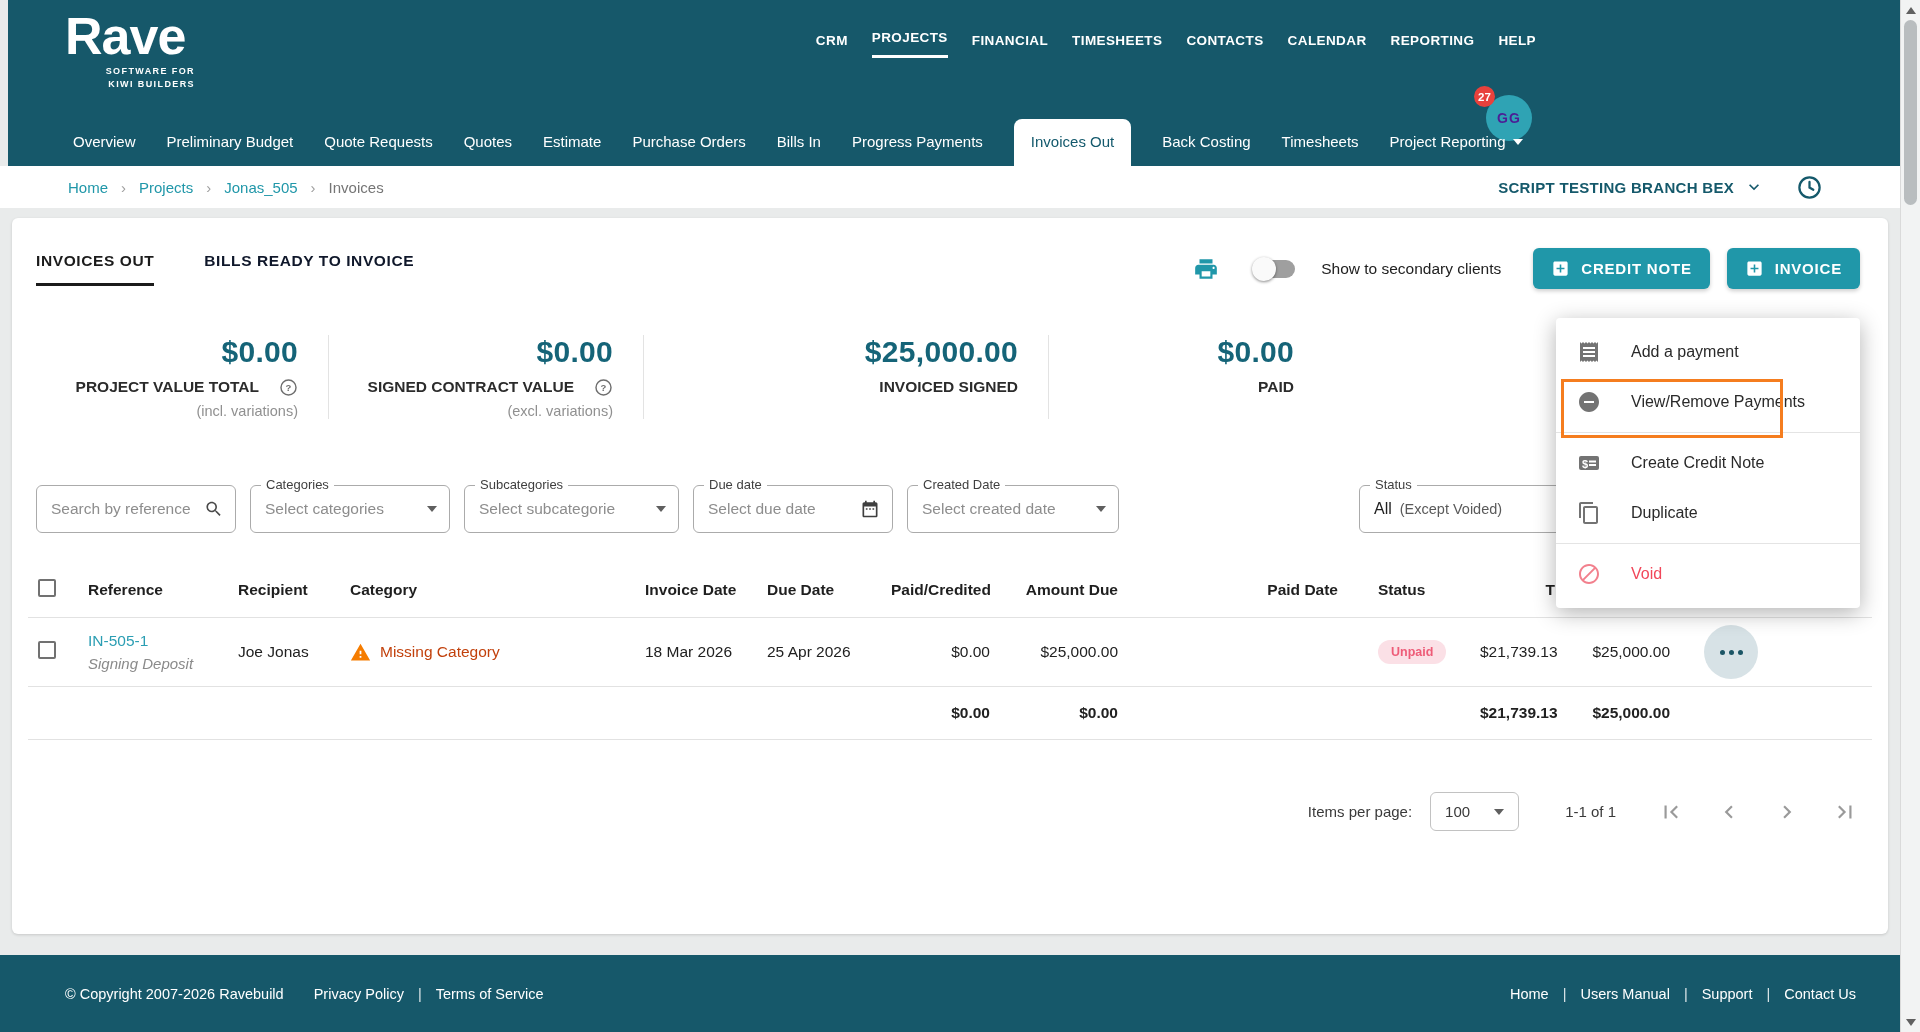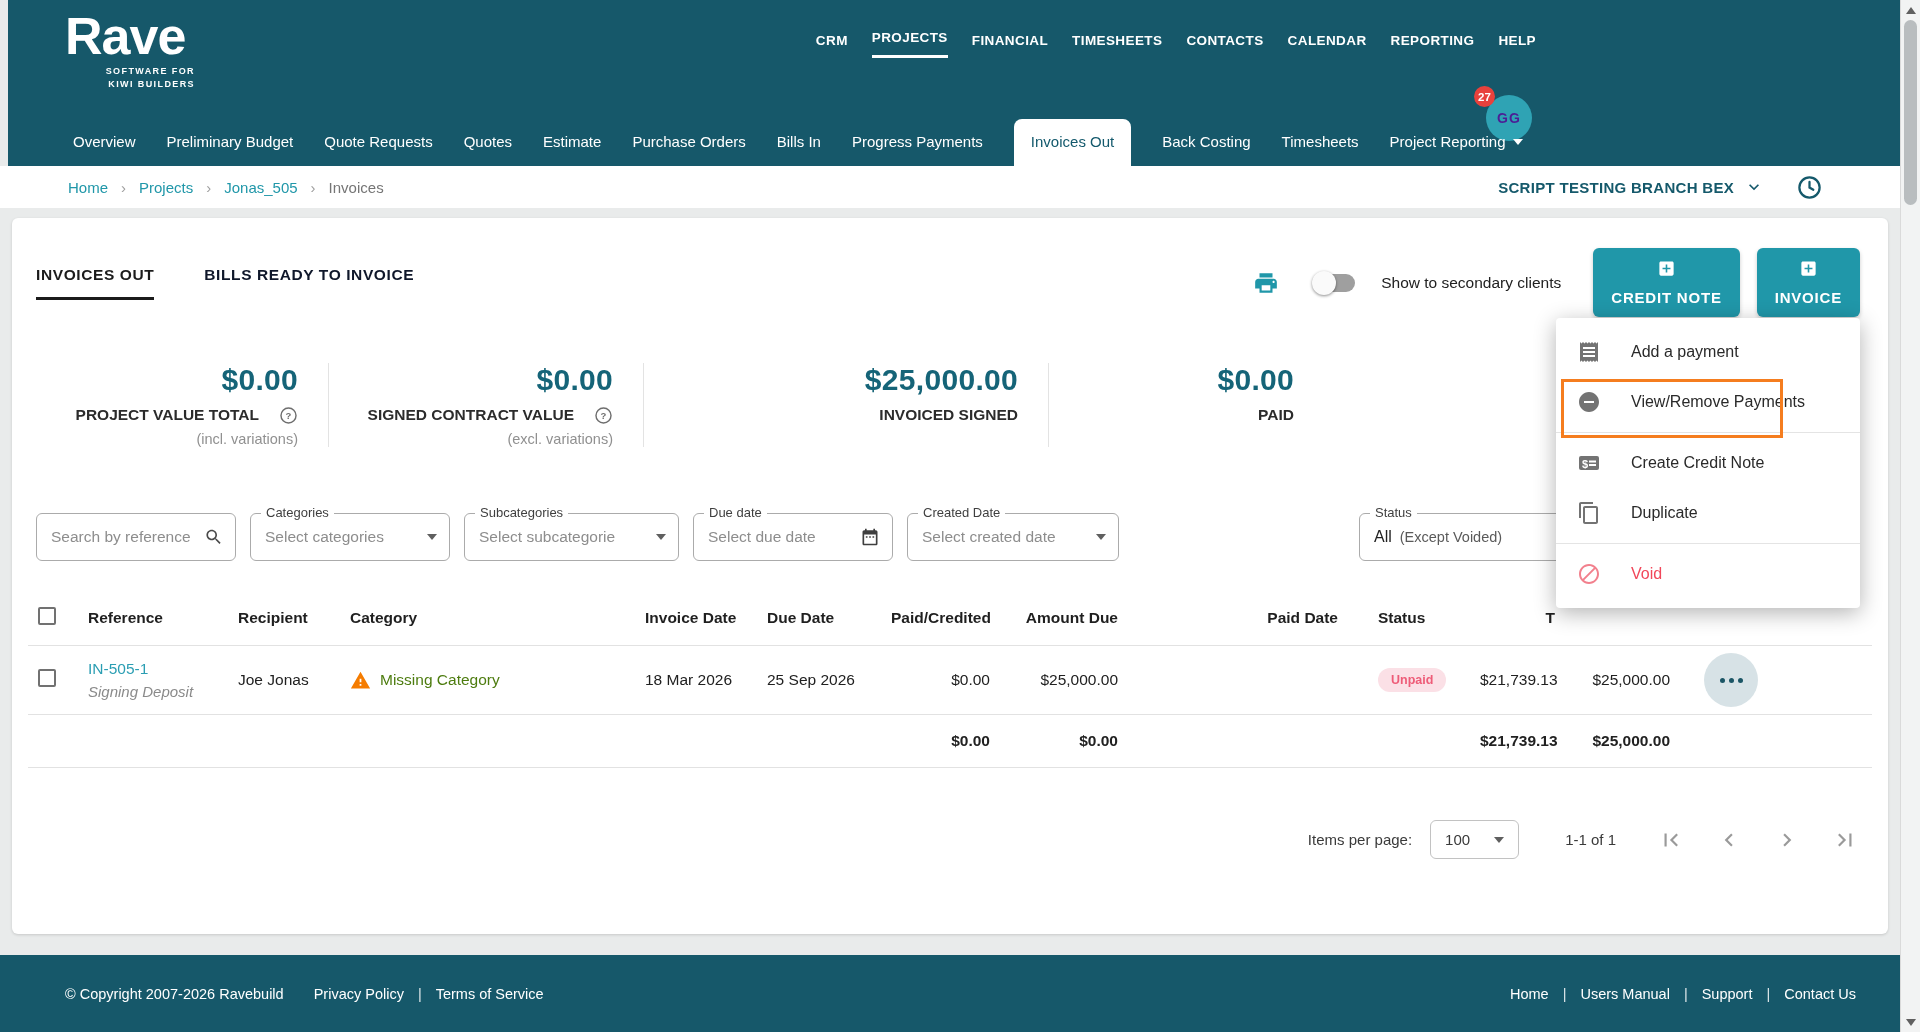--- a/index.html
+++ b/index.html
@@ -37,21 +37,21 @@
   .content { position:absolute; top:208px; left:0; width:1900px; height:747px; }
   .card { margin:10px 12px 0; height:716px; background:#fff; border-radius:6px; box-shadow:0 1px 3px rgba(0,0,0,.15); position:relative; padding:0 16px; }
   .card-head { display:flex; justify-content:space-between; align-items:center; padding-top:30px; }
   .inv-tabs { display:flex; gap:50px; padding-left:8px; }
   .inv-tab { font-weight:bold; font-size:15.5px; letter-spacing:.6px; color:#0f172a; padding-bottom:13px; cursor:pointer; }
   .inv-tab.active { color:#1b1b1b; border-bottom:3px solid #1b1b1b; }
   .head-controls { display:flex; align-items:center; padding-right:12px; }
   .toggle { width:40px; height:18px; background:#9f9f9f; border-radius:9px; position:relative; margin-left:36px; cursor:pointer; }
   .toggle-knob { position:absolute; left:-3px; top:-3px; width:24px; height:24px; border-radius:50%; background:#fafafa; box-shadow:0 1px 3px rgba(0,0,0,.45); }
   .toggle-label { margin-left:26px; font-size:15.5px; color:#212121; }
-  .btn { display:flex; align-items:center; gap:11px; background:#2097a9; color:#fff; font-weight:bold; font-size:15px; letter-spacing:.8px; border:none; border-radius:6px; padding:11px 18px; cursor:pointer; box-shadow:0 2px 4px rgba(0,0,0,.2);flex-direction:column; }
+  .btn { display:flex; align-items:center; gap:11px; background:#2097a9; color:#fff; font-weight:bold; font-size:15px; letter-spacing:.8px; border:none; border-radius:6px; padding:11px 18px; cursor:pointer; box-shadow:0 2px 4px rgba(0,0,0,.2); }
   .btn.first { margin-left:32px; } .btn + .btn { margin-left:17px; }
 
   
   .stats { display:flex; margin-top:46px; width:1296px; }
   .stat { text-align:right; padding-right:30px; }
   .stat + .stat { border-left:1px solid #e3e3e3; }
   .stat.s1 { width:300px; } .stat.s2 { width:315px; } .stat.s3 { width:405px; } .stat.s4 { width:276px; }
   .stat-value { font-size:30px; font-weight:bold; color:#156478; letter-spacing:.3px; }
   .stat-label { margin-top:9px; font-size:15.5px; font-weight:bold; color:#2b2b2b; display:flex; justify-content:flex-end; align-items:flex-start; gap:20px; }
   .stat-note { margin-top:6px; font-size:14.5px; color:#909090; }
@@ -71,21 +71,21 @@
   .caret { width:0; height:0; border-left:5px solid transparent; border-right:5px solid transparent; border-top:6px solid #5f5f5f; margin-left:8px; }
 
   
   table { width:100%; margin-top:34px; border-collapse:collapse; table-layout:fixed; }
   th { font-size:15.5px; font-weight:bold; color:#1f1f1f; text-align:left; padding:12px 10px 16px; border-bottom:1px solid #e2e2e2; }
   td { font-size:15.5px; color:#212121; padding:14px 10px; border-bottom:1px solid #e2e2e2; vertical-align:middle; }
   .num { text-align:right; }
   .checkbox { display:inline-block; width:18px; height:18px; border:2px solid #717171; border-radius:2px; cursor:pointer; }
   .ref-link { color:#2b9eb3; cursor:pointer; display:block; }
   .ref-sub { font-style:italic; color:#8a8a8a; font-size:15px; margin-top:5px; display:block; }
-  .warn-cell { display:flex; align-items:center; gap:9px; color:#4d7c0f; }
+  .warn-cell { display:flex; align-items:center; gap:9px; color:#c2410c; }
   .pill { display:inline-block; background:#fbe0e6; color:#ee5c78; font-size:12.5px; font-weight:bold; padding:5px 13px; border-radius:14px; }
   .row-actions { width:54px; height:54px; margin:-8px 0 -8px 14px; border-radius:50%; background:#d7e2e6; display:flex; align-items:center; justify-content:center; gap:4px; cursor:pointer; }
   .dot { width:5px; height:5px; border-radius:50%; background:#1b5565; }
   .totals td { font-weight:bold; padding:17px 10px; }
 
   
   .pagination { display:flex; align-items:center; justify-content:flex-end; margin-top:52px; padding-right:14px; font-size:15px; color:#3a3a3a; }
   .per-page { display:flex; align-items:center; border:1px solid #c2c2c2; border-radius:6px; padding:10px 14px; margin-left:18px; cursor:pointer; }
   .per-page .caret { margin-left:24px; }
   .page-range { margin-left:46px; }
@@ -334,21 +334,21 @@
           <td>Joe Jonas</td>
           <td>
             <span class="warn-cell">
               <svg width="21" height="21" viewBox="0 0 24 24">
                   <path fill="#f57c00" d="M1 21h22L12 2 1 21zm12-3h-2v-2h2v2zm0-4h-2v-4h2v4z"></path>
                 </svg>
               <span>Missing Category</span>
             </span>
           </td>
           <td>18 Mar 2026</td>
-          <td>25 Sep 2026</td>
+          <td>25 Apr 2026</td>
           <td class="num">$0.00</td>
           <td class="num">$25,000.00</td>
           <td class="num"></td>
           <td style="padding-left:30px"><span class="pill">Unpaid</span></td>
           <td class="num">$21,739.13</td>
           <td class="num">$25,000.00</td>
           <td>
             <span class="row-actions">
               <span class="dot"></span>
                 <span class="dot"></span>

